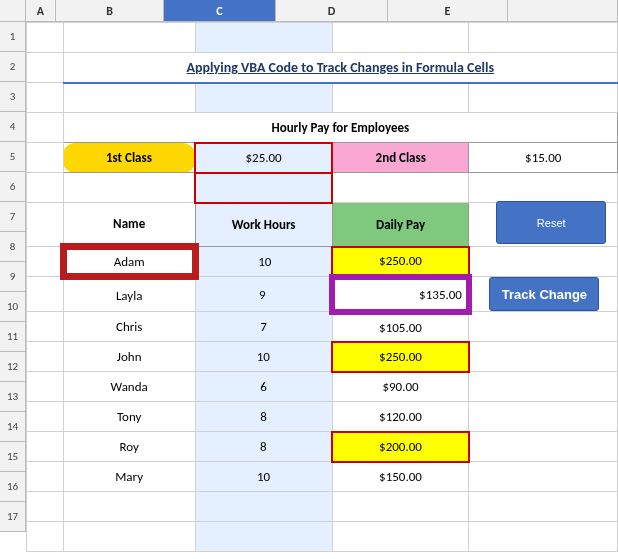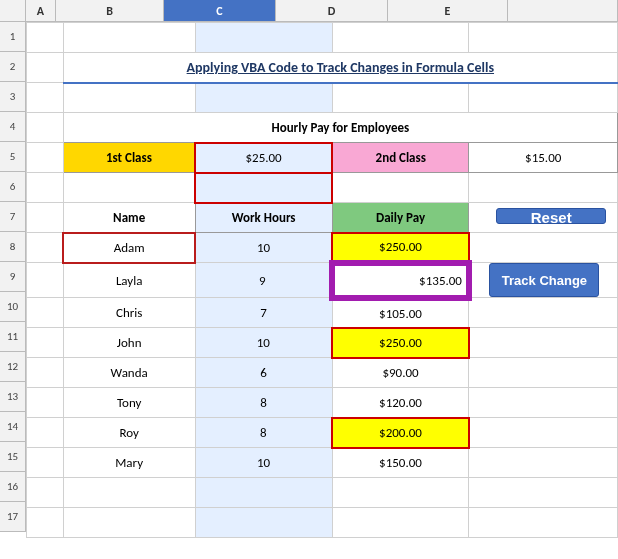--- a/index.html
+++ b/index.html
@@ -17,26 +17,26 @@
       width: 618px;
       height: 559px;
       position: relative;
       background: #fff;
     }
 
     
     .btn-reset {
       background: #4472c4;
       color: white;
-      font-weight: bold;
-      font-size: 15px;
+      font-weight: normal;
+      font-size: 11px;
       border: 1px solid #2a52a0;
       cursor: pointer;
       width: 110px;
-      height: 16px;
+      height: 43px;
       border-radius: 3px;
     }
 
     .btn-track {
       background: #4472c4;
       color: white;
       font-weight: bold;
       font-size: 13px;
       border: 1px solid #2a52a0;
       cursor: pointer;
@@ -63,21 +63,21 @@
     table.sheet-table td {
       border: 1px solid #d0d0d0;
       padding: 0 4px;
       height: 30px;
       font-size: 13px;
       text-align: center;
       vertical-align: middle;
       white-space: nowrap;
     }
 
-    .bg-yellow { background-color: #ffd700; }
+    .bg-yellow { background-color: #ffd700; border-radius: 12px; }
     .bg-orange { background-color: #f4a460; }
     .bg-green { background-color: #7fc97f; }
     .bg-yellow-hl { background-color: #ffff00; }
     .fw-bold { font-weight: bold; }
     .text-underline { text-decoration: underline; }
     .text-navy { color: #1f3864; }
     .border-red-thick { border: 2px solid #cc0000 !important; }
 
     
     .w-col-a { width: 30px; }
@@ -254,21 +254,21 @@
         <td class="bg-green fw-bold" style="border: 1px solid #999; text-align:center;">Daily Pay</td>
         <td>
           <div class="btn-container" style="position:relative; top:-2px; left:8px;">
             <button class="btn-reset">Reset</button>
           </div>
         </td>
       </tr>
 
       <tr>
         <td></td>
-        <td style="text-align:center; border:2px solid #b91c1c;">Adam</td>
+        <td style="text-align:center; border:7px solid #b91c1c;">Adam</td>
         <td class="col-c-selected" style="text-align:center; border:1px solid #d0d0d0;">10</td>
         <td class="bg-yellow-hl border-red-thick" style="text-align:center;">$250.00</td>
         <td></td>
       </tr>
 
       <tr>
         <td></td>
         <td style="text-align:center; border:1px solid #d0d0d0;">Layla</td>
         <td class="col-c-selected" style="text-align:center; border:1px solid #d0d0d0;">9</td>
         <td style="text-align:right; border:6px solid #a21caf;">$135.00</td>

